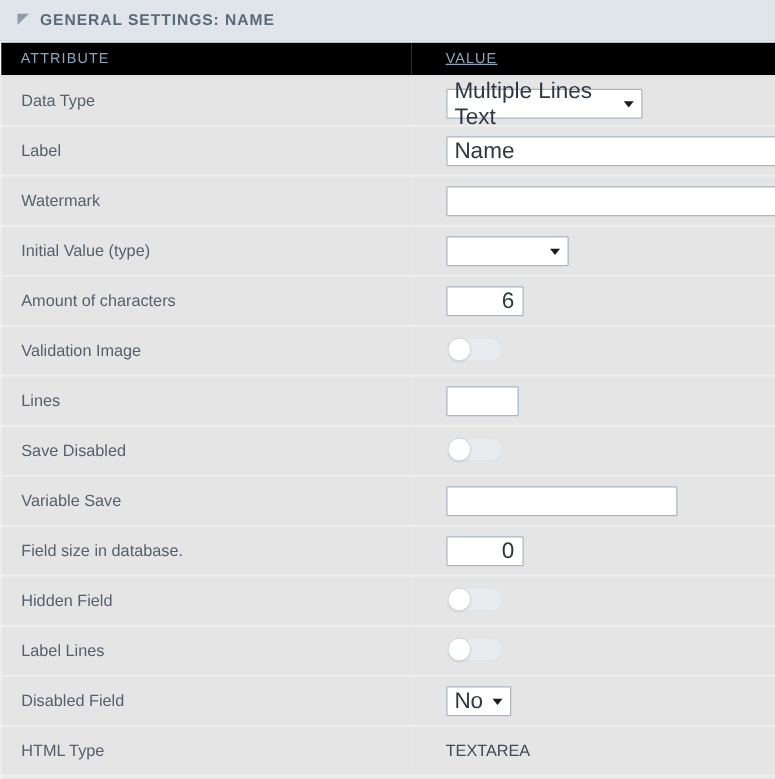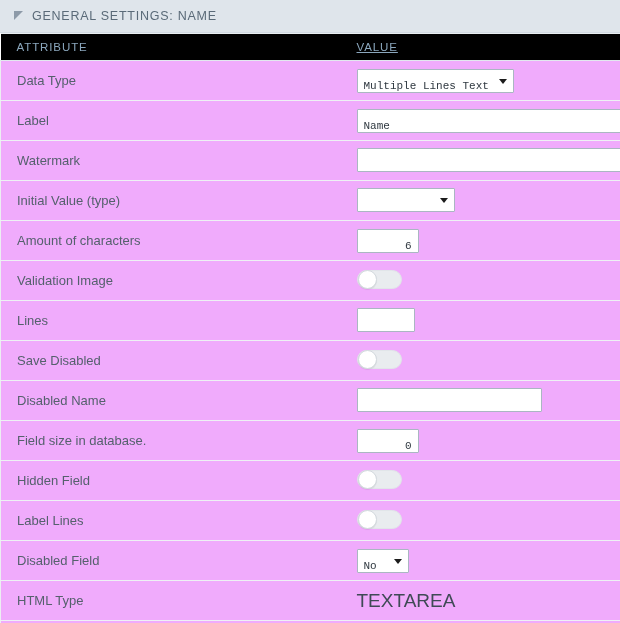--- a/index.html
+++ b/index.html
@@ -37,21 +37,21 @@
     border-left: 9px solid #8d9aa8;
     border-bottom: 9px solid transparent;
     margin-right: 9px;
     margin-top: -2px;
   }
   .panel-title-text {
     font-size: 12.5px;
     letter-spacing: 0.75px;
     color: #5a6a78;
     text-transform: uppercase;
-    font-weight: 400;
+    font-weight: 700;
   }
 
   
   table.settings {
     width: 620px;
     border-collapse: collapse;
     table-layout: fixed;
   }
   table.settings col.c-attr { width: 328px; }
   table.settings col.c-val  { width: 292px; }
@@ -71,48 +71,48 @@
     vertical-align: middle;
   }
   thead th.val-head { padding-left: 28px; text-decoration: underline; }
 
   tbody td {
     height: 39px;
     border-bottom: 1px solid #eef1f4;
     border-left: 1px solid #f4f6f8;
     vertical-align: middle;
     padding: 0;
-    background: #f0abfc;
+    background: #e5e5e5;
   }
   tbody td.attr {
     padding-left: 16px;
     font-size: 13px;
     color: #55606d;
     border-left: 1px solid #eceff2;
   }
   tbody td.val {
     padding-left: 28px;
     font-size: 13px;
     color: #3f4a56;
     border-left: none;
   }
 
   
   .ctl-select, .ctl-input {
     box-sizing: border-box;
     height: 24px;
     border: 1px solid #aab6c2;
     background: #ffffff;
-    font-family: Liberation Mono, monospace;
-    font-size: 11px;
+    font-family: Liberation Sans, sans-serif;
+    font-size: 18px;
     color: #2f3840;
     border-radius: 1px;
     padding: 0 6px;
     display: inline-flex;
-    align-items: flex-end;
+    align-items: center;
   }
   .ctl-select {
     position: relative;
     padding-right: 20px;
     justify-content: flex-start;
   }
   .ctl-select .caret {
     position: absolute;
     right: 6px;
     top: 50%;
@@ -149,21 +149,21 @@
     top: -1px;
     width: 19px;
     height: 19px;
     border-radius: 50%;
     background: #ffffff;
     border: 1px solid #d3d9de;
     box-sizing: border-box;
     box-shadow: 0 1px 1px rgba(0,0,0,0.08);
   }
 
-  .plain-text { font-size: 19px; color: #3f4a56; margin-top: 20px; }
+  .plain-text { font-size: 13px; color: #3f4a56; margin-top: 20px; }
 </style>
 </head>
 <body>
 
 <div class="panel">
 
   <div class="panel-title">
     <span class="collapse-icon"></span>
     <span class="panel-title-text">GENERAL SETTINGS: NAME</span>
   </div>
@@ -249,21 +249,21 @@
       <tr>
         <td class="attr">Save Disabled</td>
         <td class="val">
           <span class="toggle">
             <span class="knob"></span>
           </span>
         </td>
       </tr>
 
       <tr>
-        <td class="attr">Disabled Name</td>
+        <td class="attr">Variable Save</td>
         <td class="val">
           <span class="ctl-input inp-medium">
             <span></span>
           </span>
         </td>
       </tr>
 
       <tr>
         <td class="attr">Field size in database.</td>
         <td class="val">

